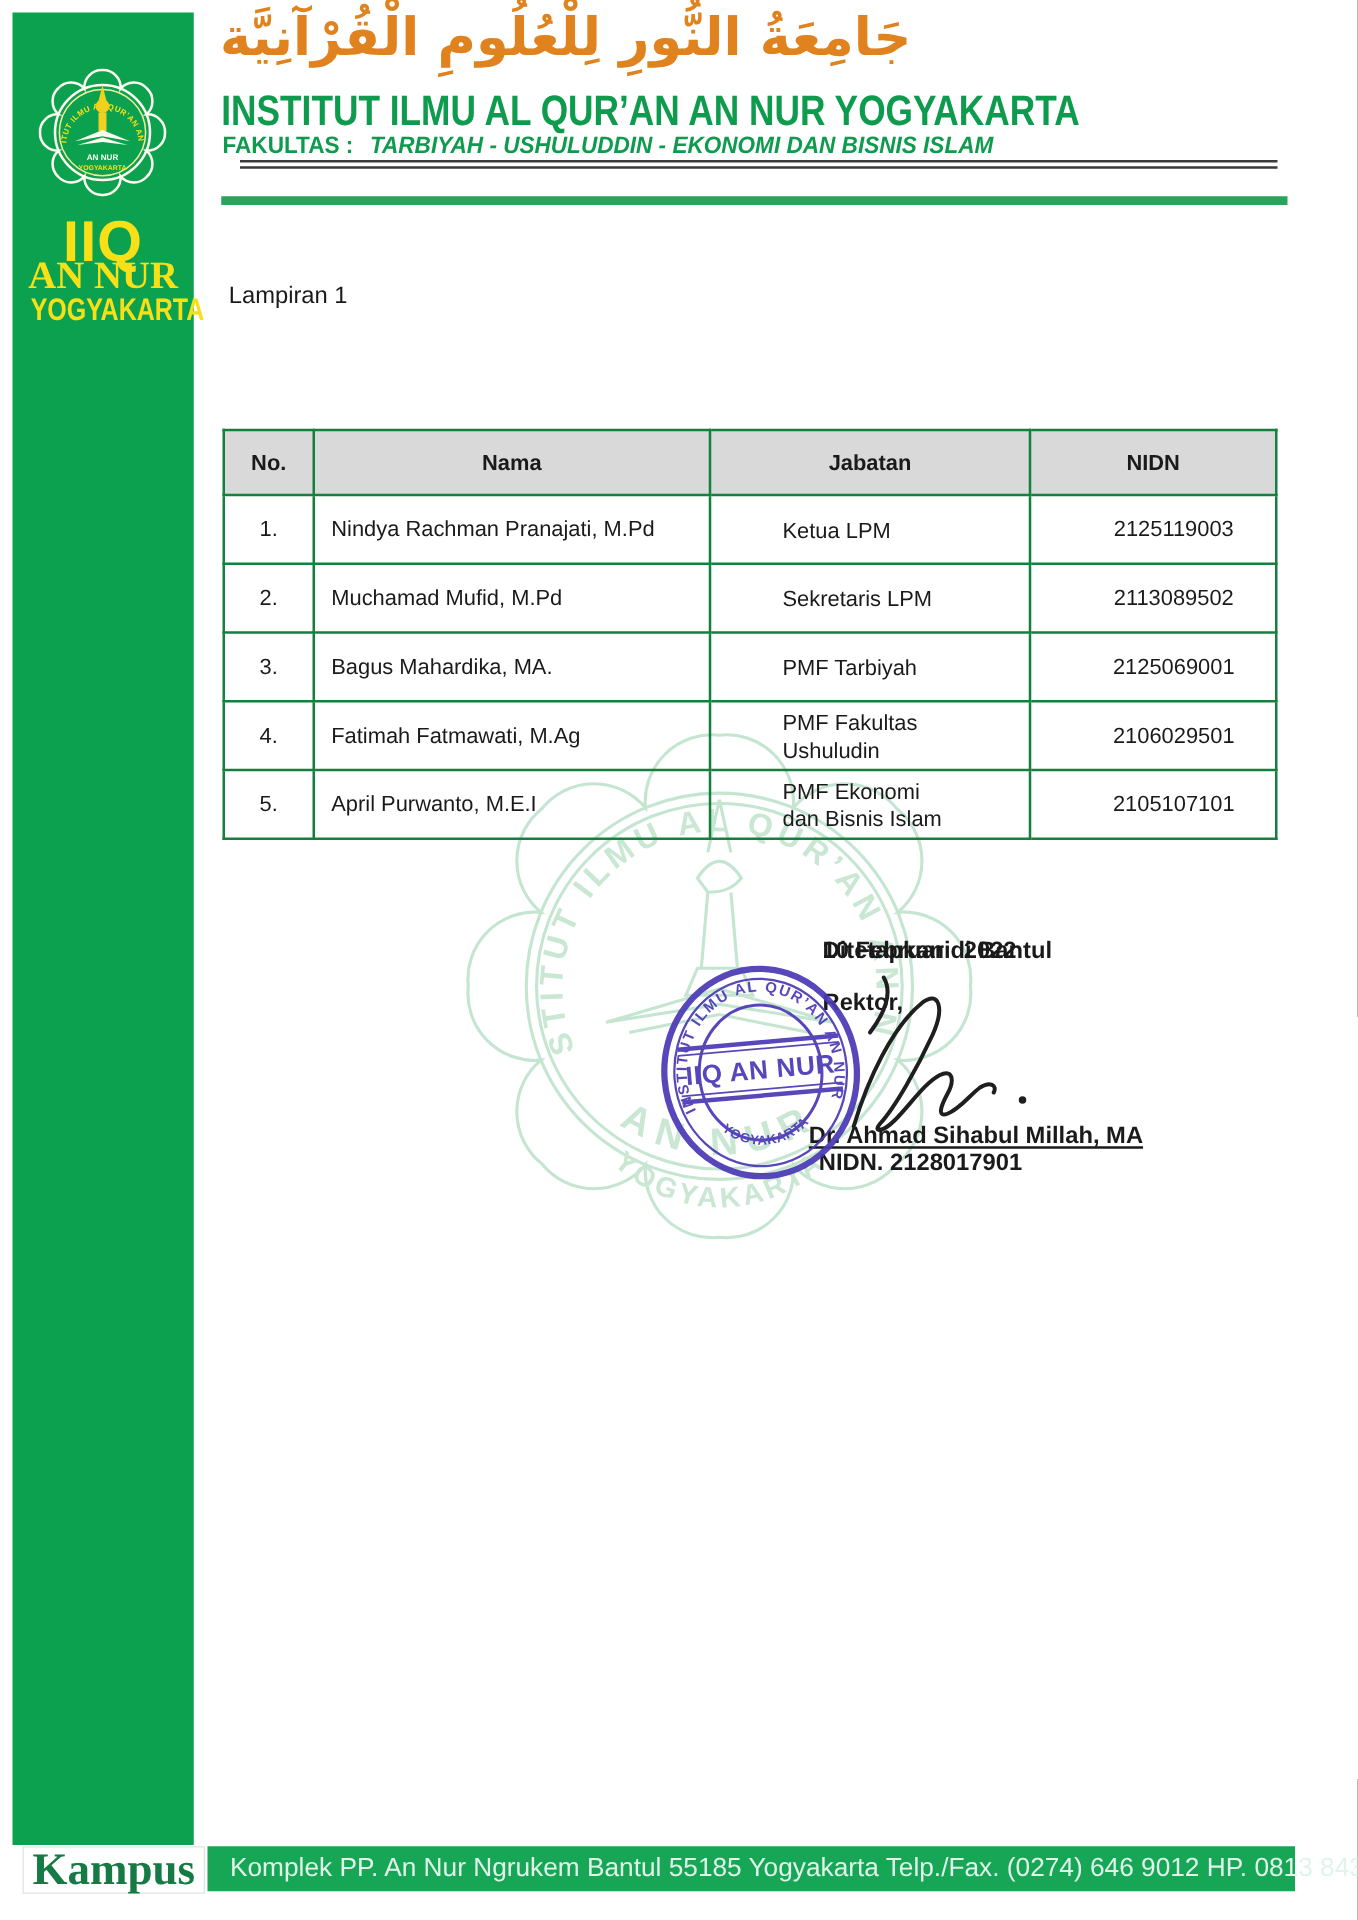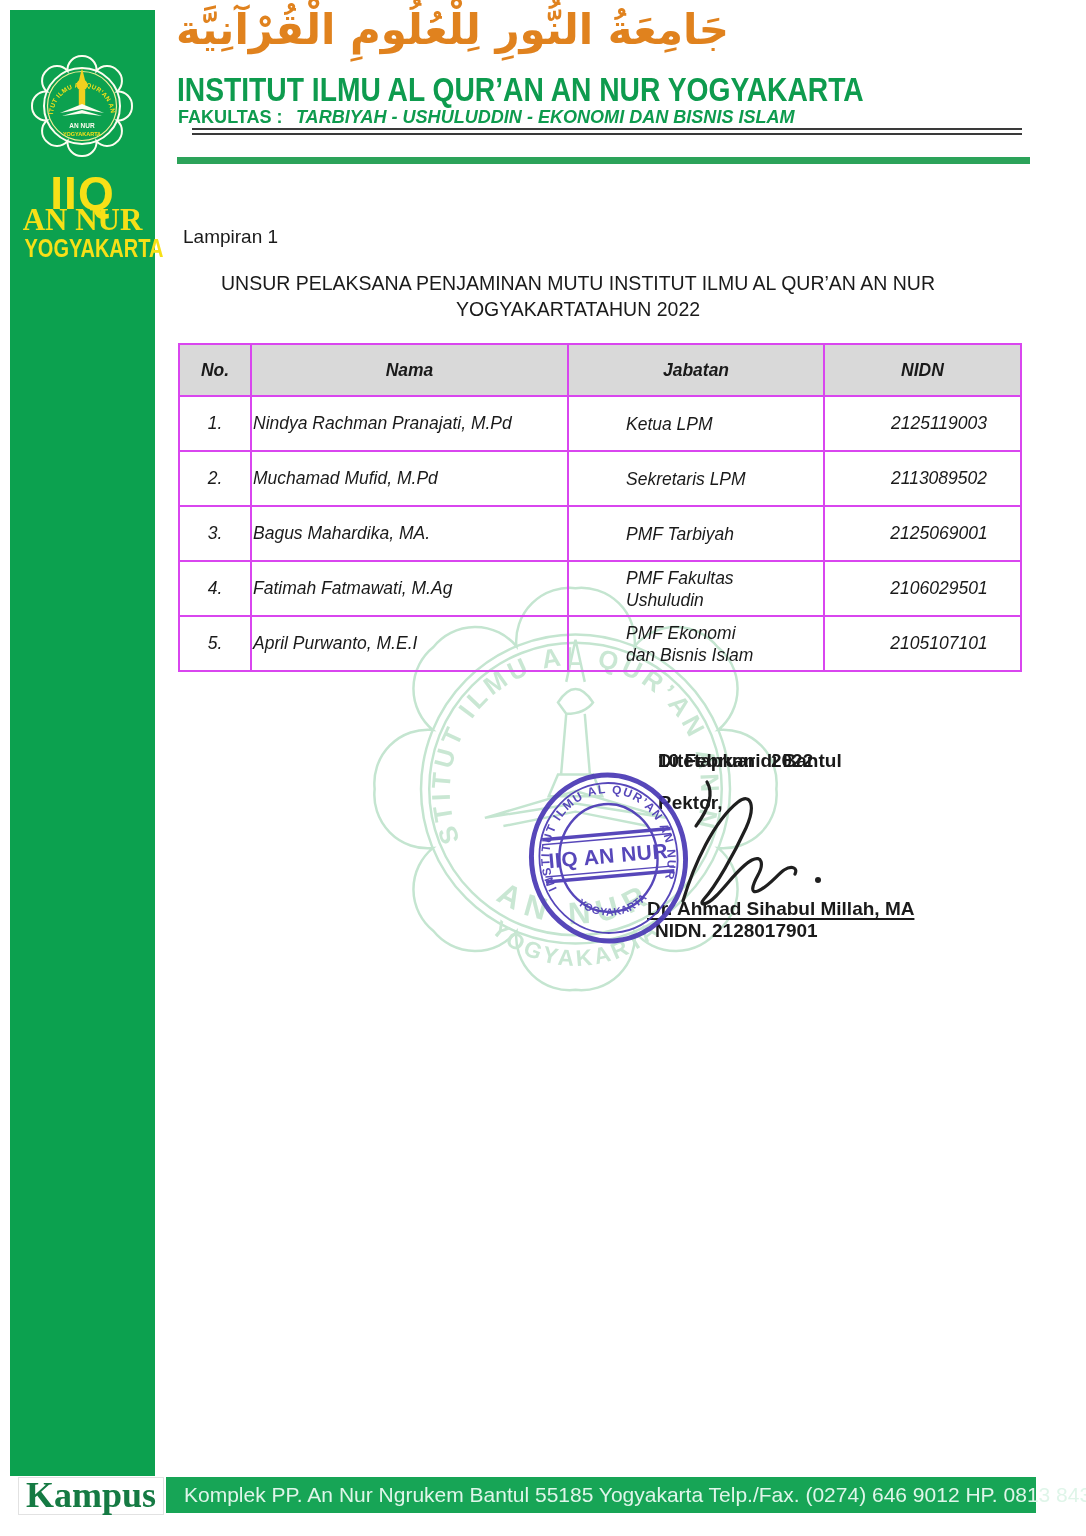--- a/index.html
+++ b/index.html
@@ -31,26 +31,26 @@
           border-top:2px solid #3a3a3a;border-bottom:2px solid #3a3a3a;z-index:2;}
   .green-rule{position:absolute;left:177px;top:157px;width:853px;height:7px;background:#2CA35A;z-index:2;}
 
   
   .lampiran{position:absolute;left:183px;top:226px;font-size:19px;z-index:2;}
   .doc-title{position:absolute;left:183px;top:270px;width:790px;text-align:center;
           font-size:19.5px;line-height:26px;z-index:2;}
 
   table.roster{position:absolute;left:178px;top:343px;width:842px;border-collapse:collapse;z-index:2;
           font-size:17.5px;table-layout:fixed;}
-  table.roster th,table.roster td{border:2px solid #d946ef;vertical-align:middle;font-style:italic;}
+  table.roster th,table.roster td{border:2px solid #15803d;vertical-align:middle;}
   table.roster th{height:48px;background:#D9D9D9;font-weight:bold;text-align:center;}
   table.roster td{height:51px;background:transparent;}
   .col-no{width:72px;}.col-nama{width:317px;}.col-jab{width:256px;}.col-nidn{width:197px;}
   td.c-no{text-align:center;}
-  td.c-nama{padding-left:1px;}
+  td.c-nama{padding-left:13px;}
   td.c-jab{padding-left:57px;padding-right:58px;line-height:22px;}
   td.c-nidn{text-align:center;padding-left:34px;}
 
   
   .sig-line{position:absolute;left:658px;font-weight:bold;font-size:19px;line-height:22px;z-index:2;}
   .sig-l1{top:750px;}
   .sig-l2{top:750px;white-space:pre;}
   .sig-l3{top:792px;}
   .sig-name{position:absolute;left:647px;top:898px;font-weight:bold;font-size:19px;z-index:2;
           text-decoration:underline;text-decoration-thickness:2px;text-underline-offset:3px;}
@@ -136,24 +136,20 @@
 
   <div class="arabic">جَامِعَةُ النُّورِ لِلْعُلُومِ الْقُرْآنِيَّة</div>
   <div class="institute">INSTITUT ILMU AL QUR’AN AN NUR YOGYAKARTA</div>
   <div class="fakultas">
     <span class="fx-lab">FAKULTAS :</span><span class="fx-val">TARBIYAH - USHULUDDIN - EKONOMI DAN BISNIS ISLAM</span>
   </div>
   <div class="dbl-underline"></div>
   <div class="green-rule"></div>
 
   <div class="lampiran">Lampiran 1</div>
-  <div class="doc-title">
-    <div>UNSUR PELAKSANA PENJAMINAN MUTU INSTITUT ILMU AL QUR’AN AN NUR</div>
-    <div>YOGYAKARTATAHUN 2022</div>
-  </div>
 
   <table class="roster">
     <colgroup>
         <col class="col-no">
         <col class="col-nama">
         <col class="col-jab">
         <col class="col-nidn">
       </colgroup>
     <thead>
       <tr>

